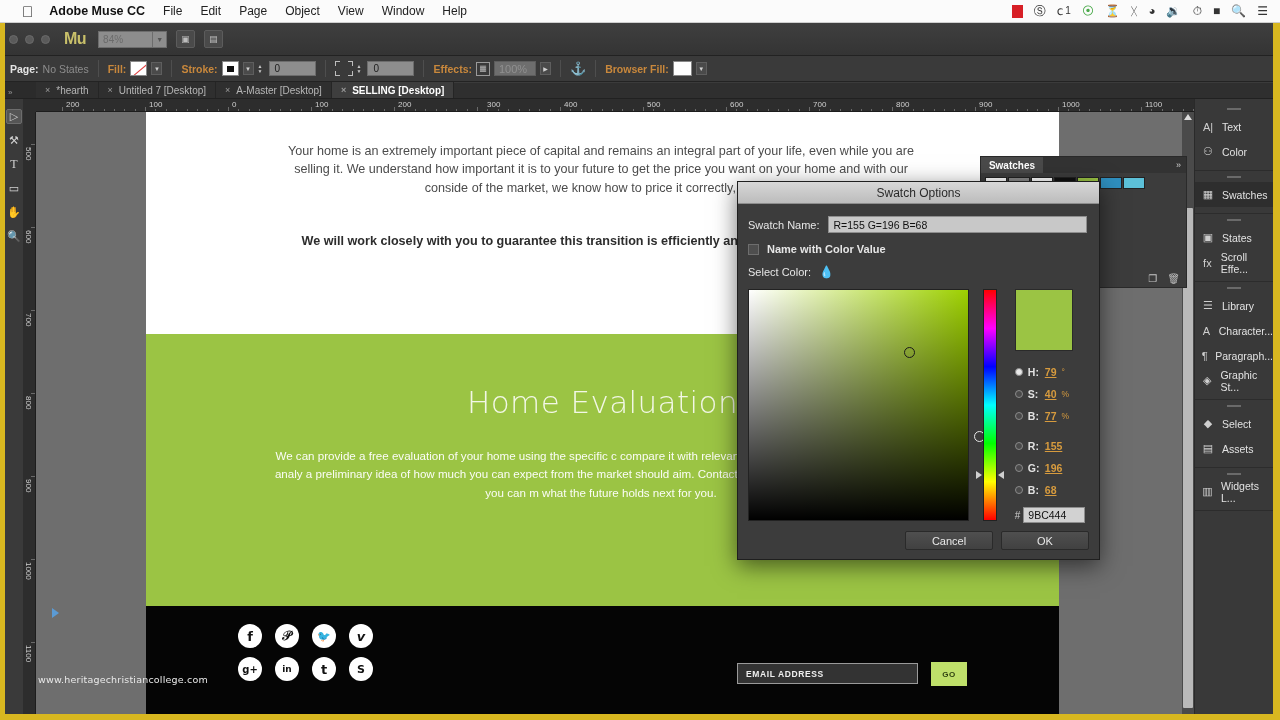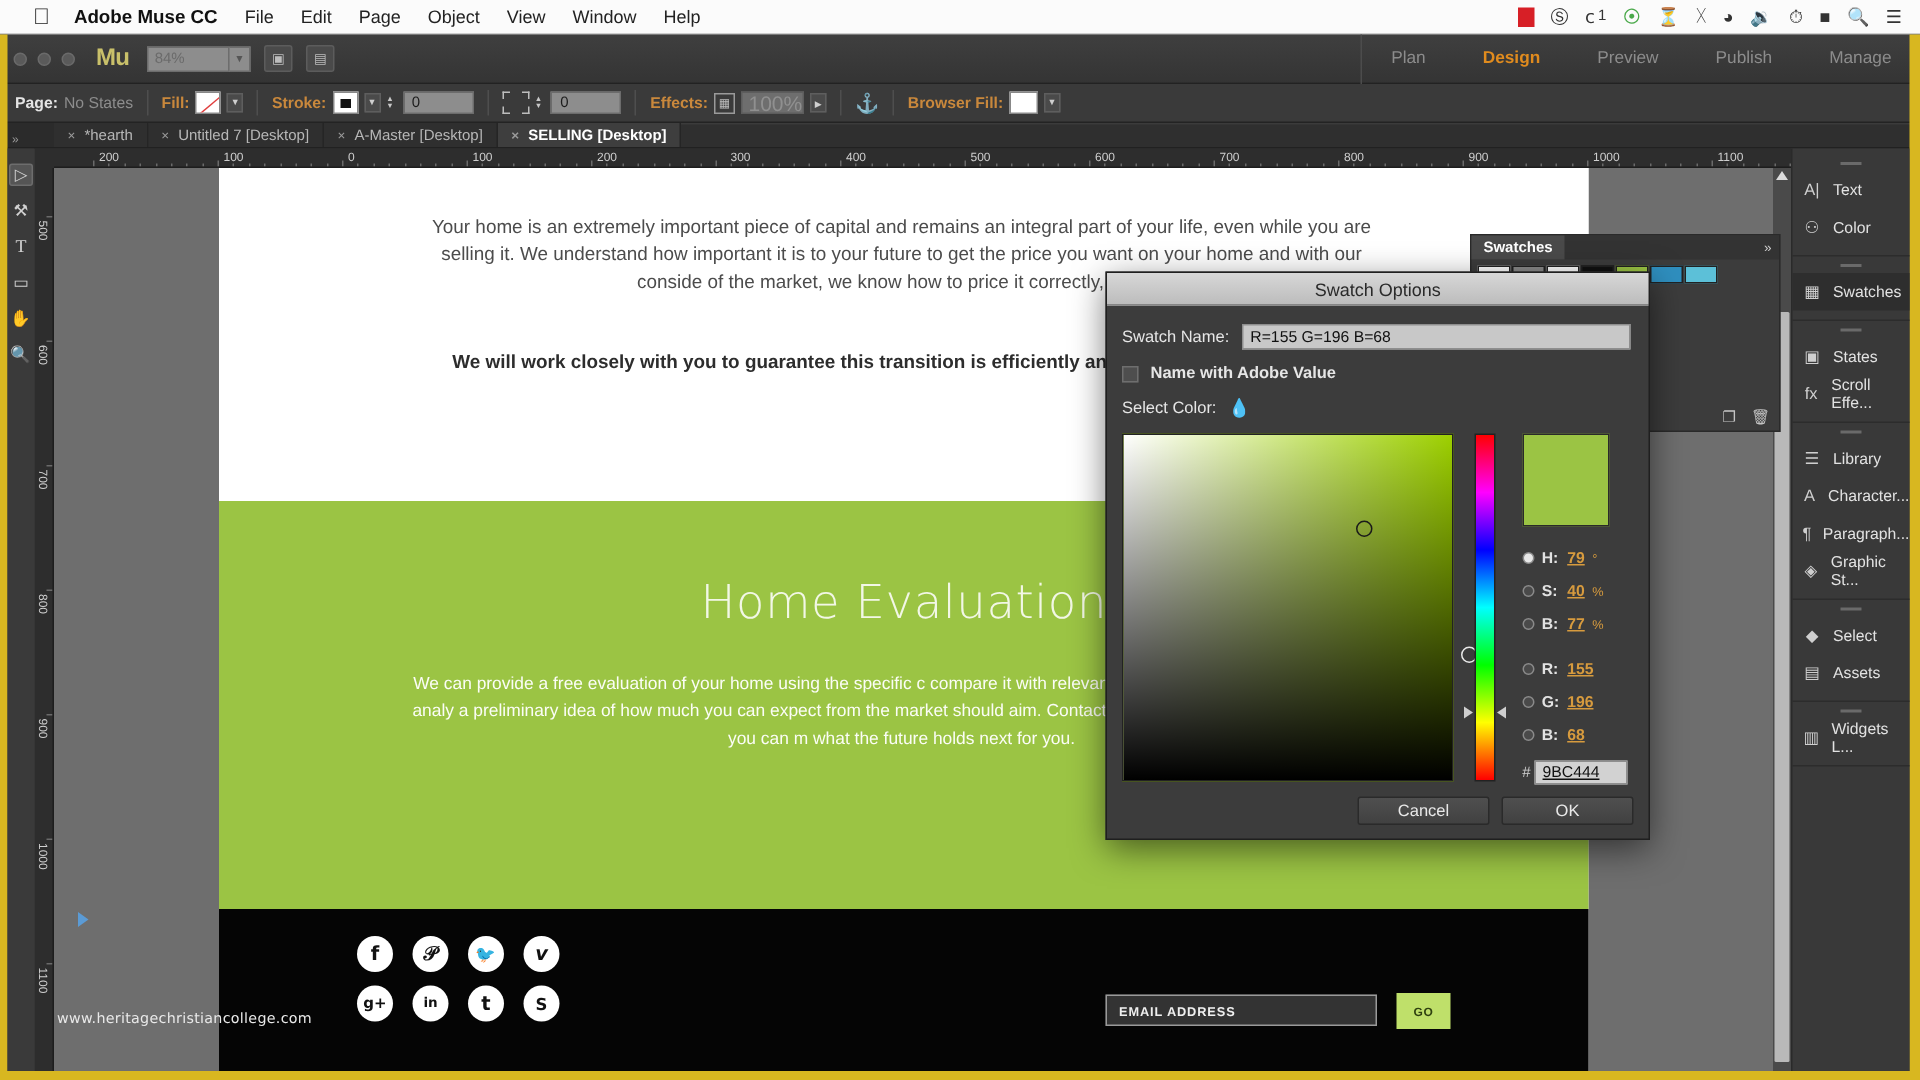--- a/index.html
+++ b/index.html
@@ -64,21 +64,21 @@
   .numfield { width:47px; height:15px; background:#8d8d8d; border:1px solid #6c6c6c; color:#1c1c1c;
      font-size:10px; display:flex; align-items:center; padding-left:5px; }
   .spin { display:flex; flex-direction:column; margin-right:2px; color:#c8c8c8; font-size:5px; line-height:5px; }
   .corner { width:18px;height:15px; position:relative;}
   .corner span{position:absolute;width:5px;height:5px;border:1.3px solid #bdbdbd;}
   .corner .a{left:0;top:0;border-right:none;border-bottom:none;}
   .corner .b{right:0;top:0;border-left:none;border-bottom:none;}
   .corner .c{left:0;bottom:0;border-right:none;border-top:none;}
   .corner .d{right:0;bottom:0;border-left:none;border-top:none;}
   .fx { width:14px;height:14px;border:1px solid #9a9a9a;display:flex;align-items:center;justify-content:center;color:#bbb;font-size:8px;}
-  .opct { width:42px;height:15px;background:#6e6e6e;border:1px solid #5d5d5d;color:#909090;font-size:14px;
+  .opct { width:42px;height:15px;background:#6e6e6e;border:1px solid #5d5d5d;color:#909090;font-size:11px;
      display:flex;align-items:center;padding-left:4px;}
   .bfill { width:19px;height:15px;background:#fff;border:1px solid #888;}
 
   
   .doctabs {
     position:absolute; left:0; top:83px; width:1280px; height:16px;
     background:#2f2f2f; display:flex; align-items:flex-end; border-bottom:1px solid #212121;
   }
   .doctabs .leftgutter{width:36px;height:16px;background:#2b2b2b;}
   .dtab { height:16px; padding:0 9px; display:flex; align-items:center; gap:6px;
@@ -233,21 +233,21 @@
   .valcol { margin-left:18px; width:78px; }
   .preview { width:58px; height:62px; border:1px solid #2a2a2a; }
   .vrow { display:flex; align-items:center; gap:5px; height:22px; }
   .radio { width:8px;height:8px;border-radius:50%;border:1px solid #8a8a8a; background:#4a4a4a; }
   .radio.on { background:#e8e8e8; }
   .vk { width:12px; font-size:10.5px; color:#e2e2e2; font-weight:bold;}
   .vv { font-size:10.5px; color:#d79b3e; font-weight:bold; text-decoration:underline; }
   .vu { font-size:8.5px; color:#d79b3e; }
   .hexrow { display:flex; align-items:center; gap:3px; margin-top:6px; }
   .hexin { width:62px;height:16px;background:#d2d2d2;border:1px solid #8e8e8e;color:#111;
-     font-size:10.5px; display:flex;align-items:center;padding-left:4px;text-decoration:underline;}
+     font-size:10.5px; display:flex;align-items:center;padding-left:4px;}
   .dlg-btns { position:absolute; right:10px; bottom:9px; display:flex; gap:8px; }
   .dbtn { width:88px; height:19px; background:linear-gradient(#4f4f4f,#414141);
     border:1px solid #2a2a2a; color:#e8e8e8; font-size:11px;
     display:flex; align-items:center; justify-content:center; border-radius:2px; }
   .bottomstrip { position:absolute; left:0; bottom:0; width:1280px; height:6px; background:#d8b720;}
   .leftarrows { position:absolute; left:8px; top:88px; color:#9a9a9a; font-size:8px;}
 </style>
 </head>
 <body>
 
@@ -285,27 +285,20 @@
     <div class="tl-dots">
         <i></i>
         <i></i>
         <i></i>
       </div>
     <div class="mu-logo">Mu</div>
     <div class="zoombox">84%</div>
     <div class="zoomcaret">▼</div>
     <div class="tb-ico">▣</div>
     <div class="tb-ico">▤</div>
-    <div class="wsTabs">
-      <div class="wsTab">Plan</div>
-      <div class="wsTab active">Design</div>
-      <div class="wsTab">Preview</div>
-      <div class="wsTab">Publish</div>
-      <div class="wsTab">Manage</div>
-    </div>
   </div>
 
   <div class="ctrl">
     <div class="grp" style="margin-left:10px">
       <span class="lbl-w">Page:</span>
       <span style="color:#8d8d8d">No States</span>
     </div>
     <div class="sep"></div>
     <div class="grp">
       <span class="lbl-o">Fill:</span>
@@ -662,21 +655,21 @@
 
   <div class="dialog">
     <div class="dlg-title">Swatch Options</div>
     <div class="dlg-body">
       <div class="row">
         <span class="rl">Swatch Name:</span>
         <span class="textinput">R=155 G=196 B=68</span>
       </div>
       <div class="row">
         <span class="chk"></span>
-        <span class="rl" style="font-weight:bold">Name with Adobe Value</span>
+        <span class="rl" style="font-weight:bold">Name with Color Value</span>
       </div>
       <div class="row">
         <span class="rl">Select Color:</span>
         <span class="eyedrop">💧</span>
       </div>
     </div>
 
     <div class="pickwrap">
       <div class="sqfield">
         <div class="ring" style="left:155px; top:57px;"></div>

